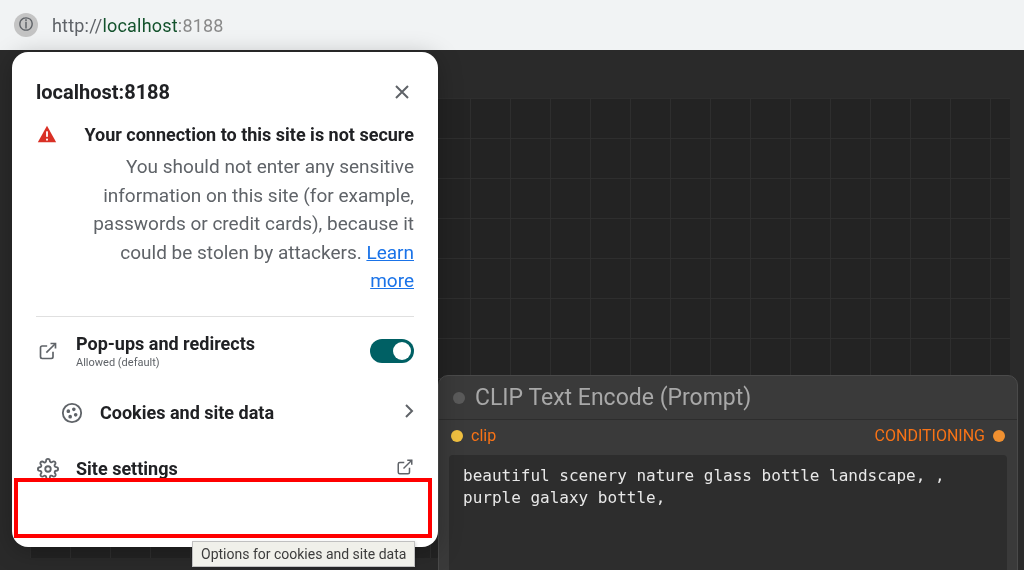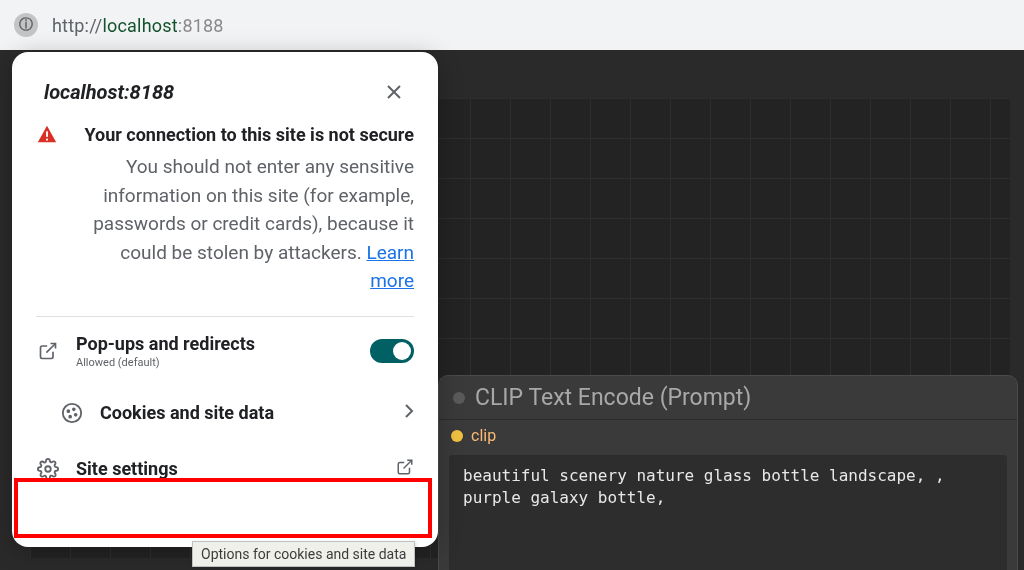--- a/index.html
+++ b/index.html
@@ -95,21 +95,21 @@
       height: 12px;
       border-radius: 50%;
       background: #5a5a5a;
       margin-right: 10px;
     }
     .node-ports {
       display: flex;
       justify-content: space-between;
       align-items: center;
       padding: 6px 12px;
-      color: #fdba74;
+      color: #f97316;
       font-size: 16px;
     }
     .port-left { display: flex; align-items: center; gap: 8px; }
     .port-right { display: flex; align-items: center; gap: 8px; }
     .port-dot-yellow {
       width: 12px;
       height: 12px;
       border-radius: 50%;
       background: #f0c040;
     }
@@ -140,23 +140,22 @@
       height: 495px;
       background: #ffffff;
       border-radius: 16px;
       box-shadow: 0 4px 24px rgba(0,0,0,0.25);
       padding: 28px 0 12px 0;
     }
     .popup-header {
       display: flex;
       justify-content: space-between;
       align-items: center;
-      padding: 0 32px;
+      padding: 0 24px;
       margin-bottom: 18px;
-      font-style: italic;
     }
     .popup-title {
       font-size: 20px;
       font-weight: 700;
       color: #202124;
     }
     .close-icon {
       cursor: pointer;
       color: #5f6368;
       font-size: 18px;
@@ -297,20 +296,24 @@
 
   <div class="node-card">
     <div class="node-header">
       <div class="node-header-dot"></div>
       <span>CLIP Text Encode (Prompt)</span>
     </div>
     <div class="node-ports">
       <div class="port-left">
         <div class="port-dot-yellow"></div>
         <span>clip</span>
+      </div>
+      <div class="port-right">
+        <span>CONDITIONING</span>
+        <div class="port-dot-orange"></div>
       </div>
     </div>
     <div class="node-text">beautiful scenery nature glass bottle landscape, , purple galaxy bottle,</div>
   </div>
 </div>
 
 <div class="popup">
   <div class="popup-header">
     <div class="popup-title">localhost:8188</div>
     <div class="close-icon">

